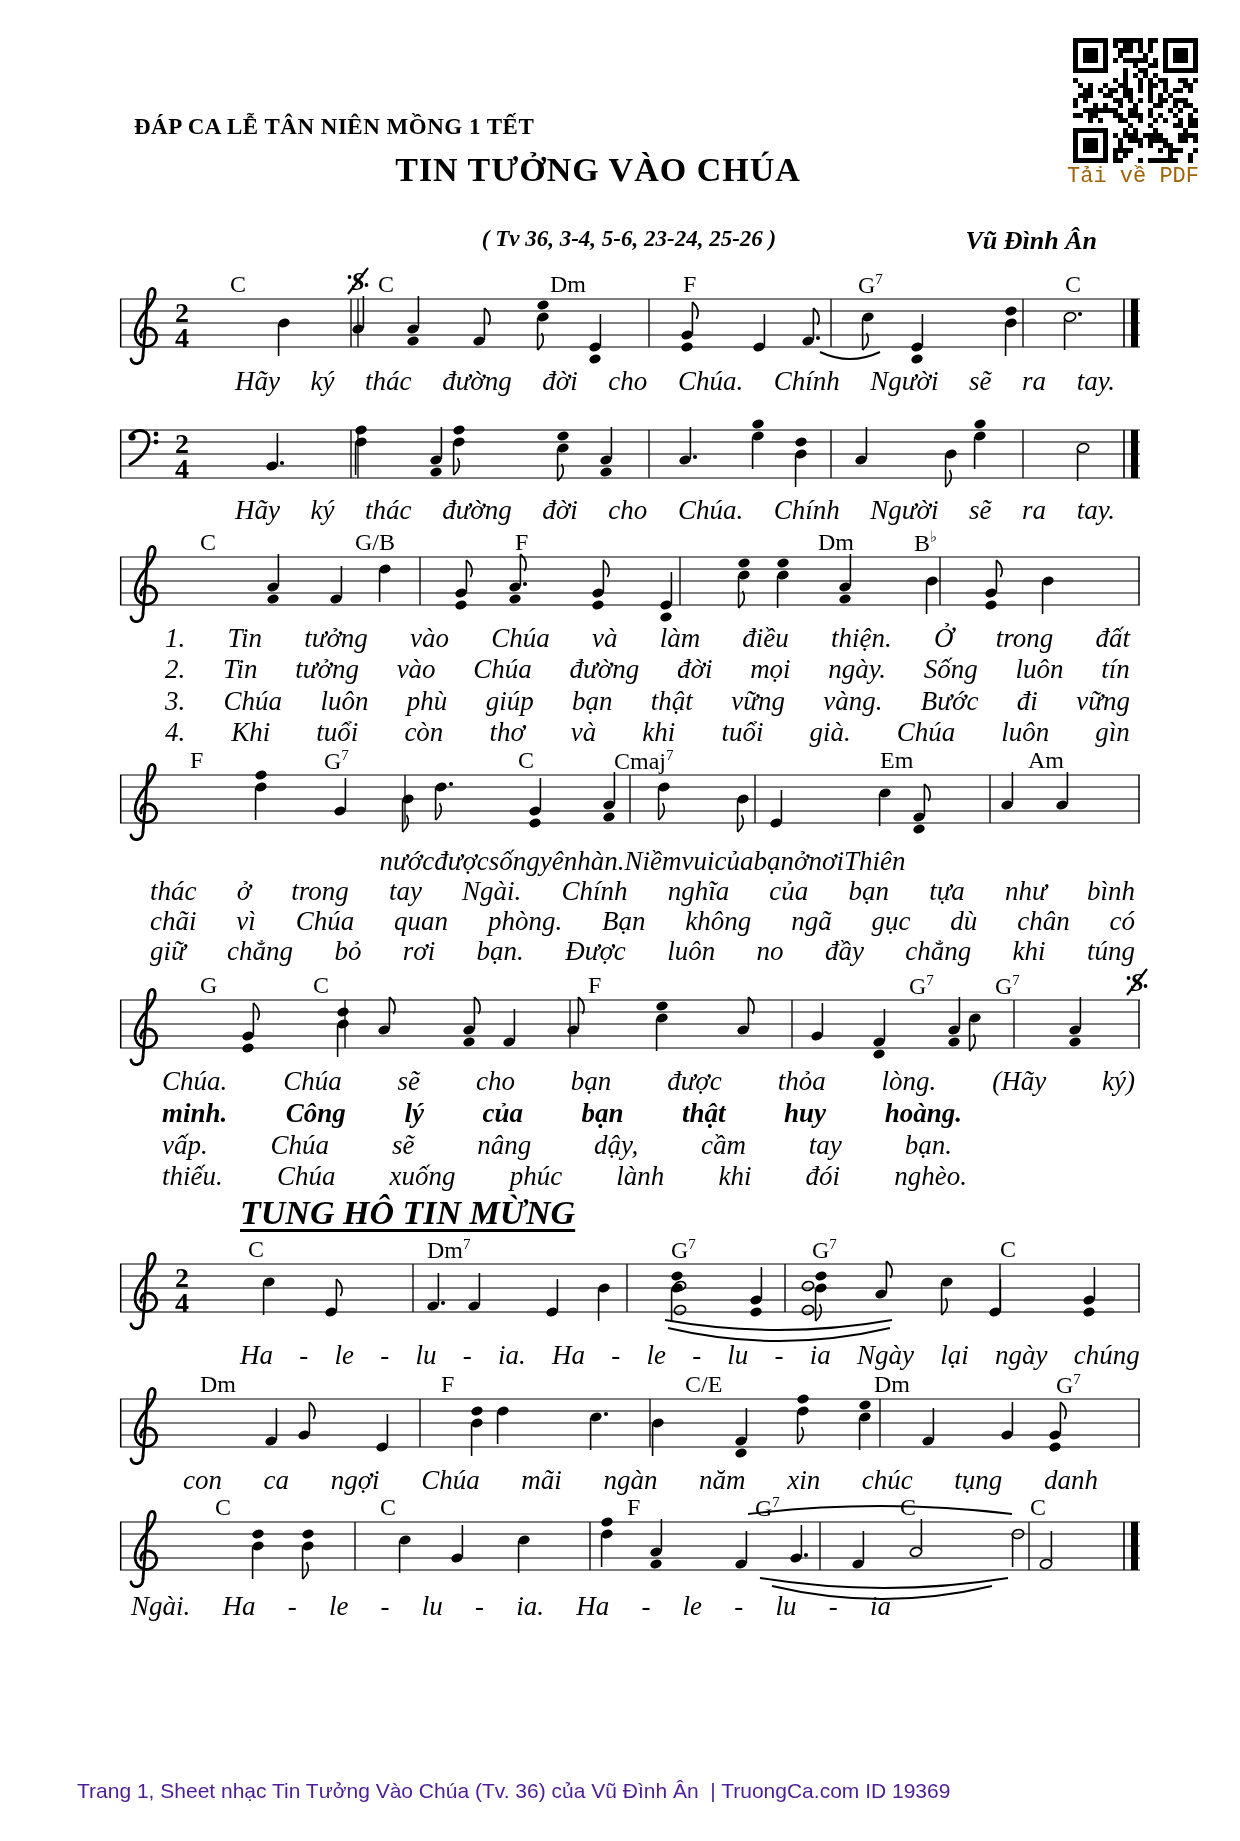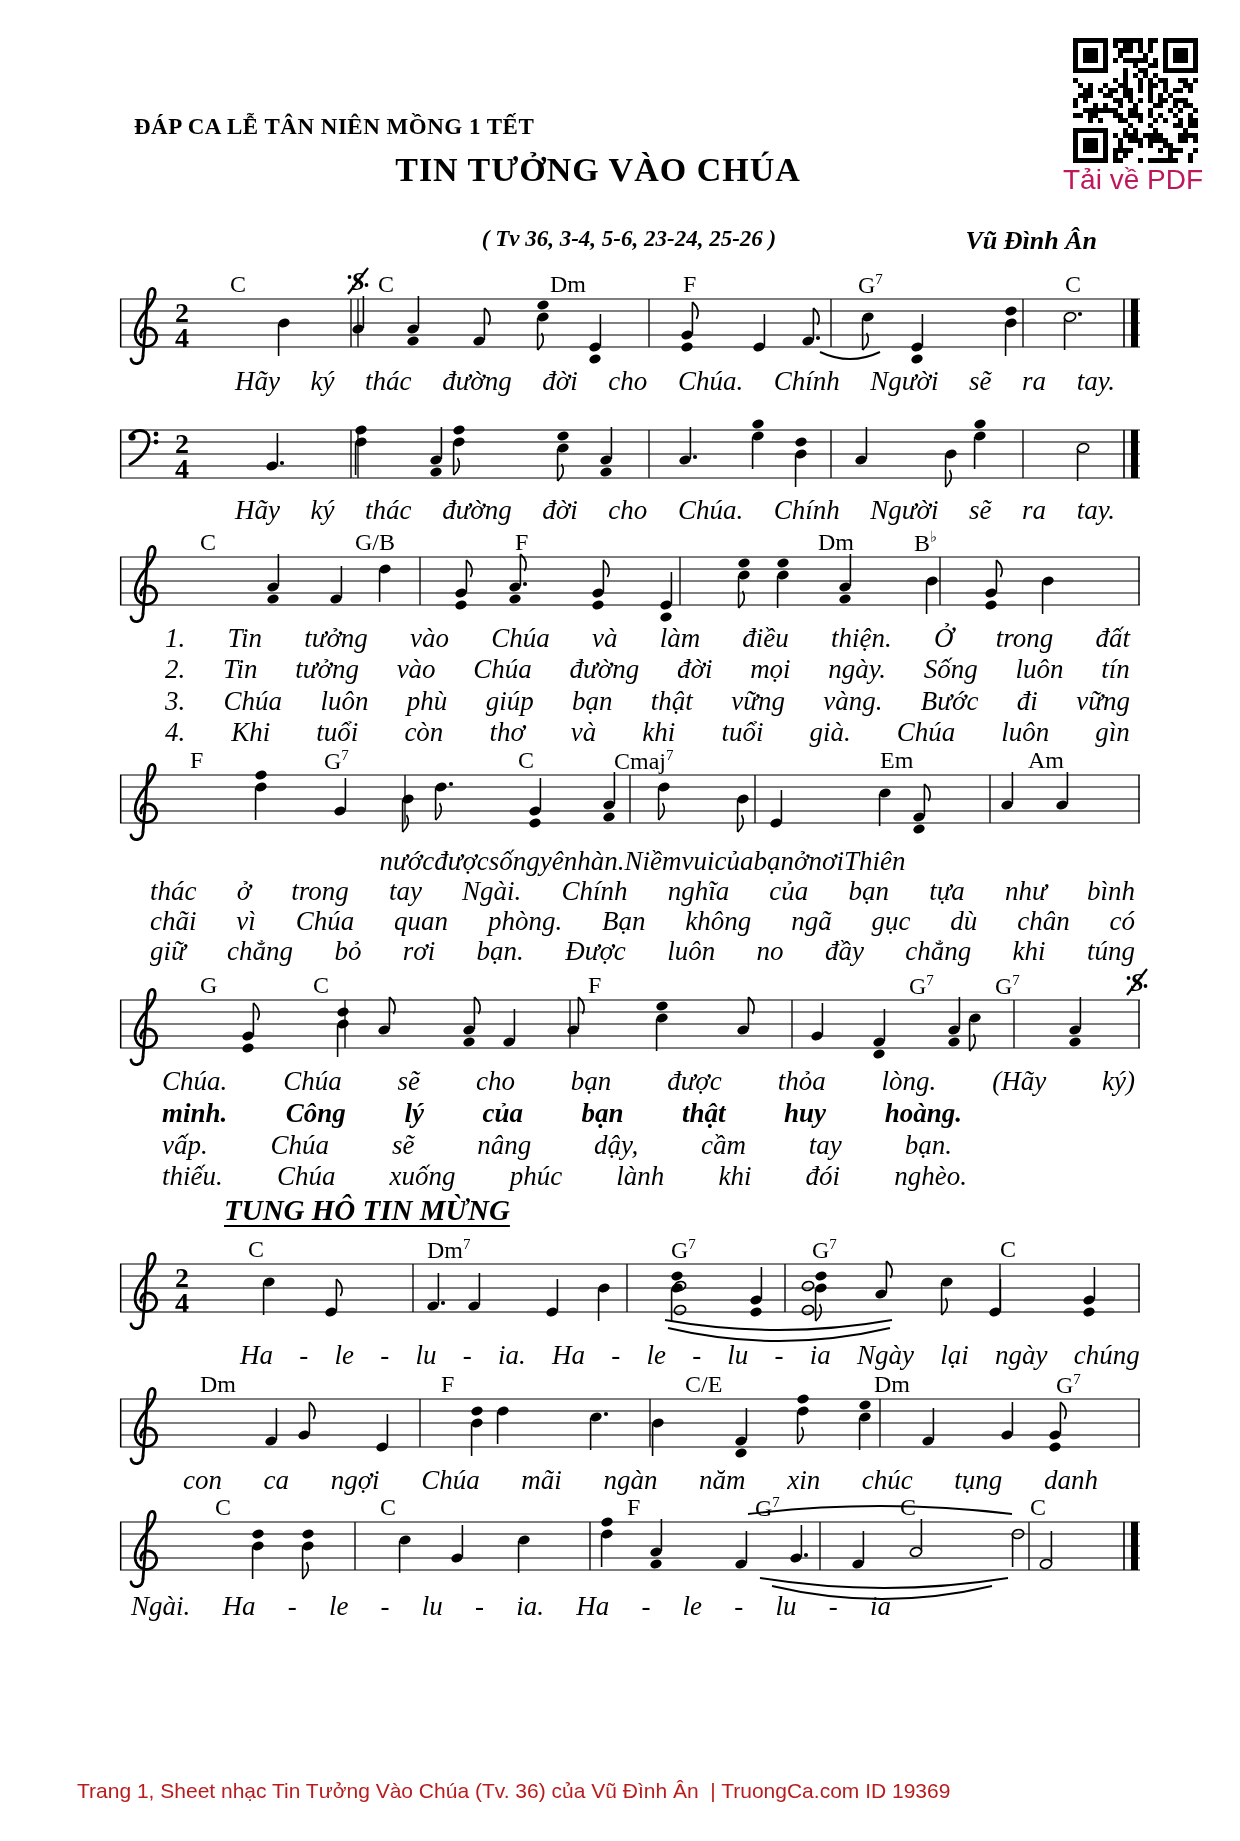--- a/index.html
+++ b/index.html
@@ -6,33 +6,33 @@
   .page{position:relative;width:1240px;height:1841px;background:#ffffff;margin:0 auto;
         font-family:"Liberation Serif","DejaVu Serif",serif;color:#000;overflow:hidden;}
   .kicker{position:absolute;left:134px;top:114px;font-weight:bold;font-size:23px;letter-spacing:.5px;}
   .title{position:absolute;left:0;top:151px;width:1196px;text-align:center;font-weight:bold;
          font-size:34px;letter-spacing:1px;}
   .subtitle{position:absolute;left:0;top:226px;width:1258px;text-align:center;
             font-style:italic;font-weight:bold;font-size:23px;}
   .composer{position:absolute;right:143px;top:226px;font-style:italic;font-weight:bold;font-size:26px;}
   .qr{position:absolute;left:1073px;top:38px;width:125px;height:125px;}
   .qr-caption{position:absolute;left:1058px;top:164px;width:150px;text-align:center;
-              font-family:Liberation Sans, sans-serif;font-size:28px;color:#be185d;}
+              font-family:Liberation Mono, monospace;font-size:22px;color:#a16207;}
   .sys{position:absolute;left:120px;width:1020px;height:220px;}
   .chord{position:absolute;top:0;font-size:24px;line-height:1;white-space:nowrap;}
   .chord sup{font-size:15px;}
   .chord.segno{top:-6px;}
   .staff{position:absolute;left:0;top:27px;width:1020px;height:48px;}
   .staff svg{overflow:visible;display:block;}
   .lyr{position:absolute;display:flex;justify-content:space-between;font-style:italic;
        font-size:27px;line-height:1;white-space:nowrap;}
-  .section-heading{position:absolute;left:224px;top:1194px;font-size:29px;font-weight:bold;
+  .section-heading{position:absolute;left:240px;top:1194px;font-size:34px;font-weight:bold;
        font-style:italic;text-decoration:underline;text-underline-offset:5px;}
   .footer{position:absolute;left:77px;top:1779px;font-family:"Liberation Sans","DejaVu Sans",sans-serif;
-       font-size:21px;color:#b91c1c;white-space:pre;}
+       font-size:21px;color:#4c1d95;white-space:pre;}
 </style>
 </head>
 <body>
 
 <div class="page">
 
   <div class="qr" id="qr-box"><svg width="125" height="125" viewBox="0 0 125 125">
         <rect width="125" height="125" fill="#fff"></rect>
         <rect x="40" y="0" width="5" height="5"></rect>
         <rect x="45" y="0" width="5" height="5"></rect>

